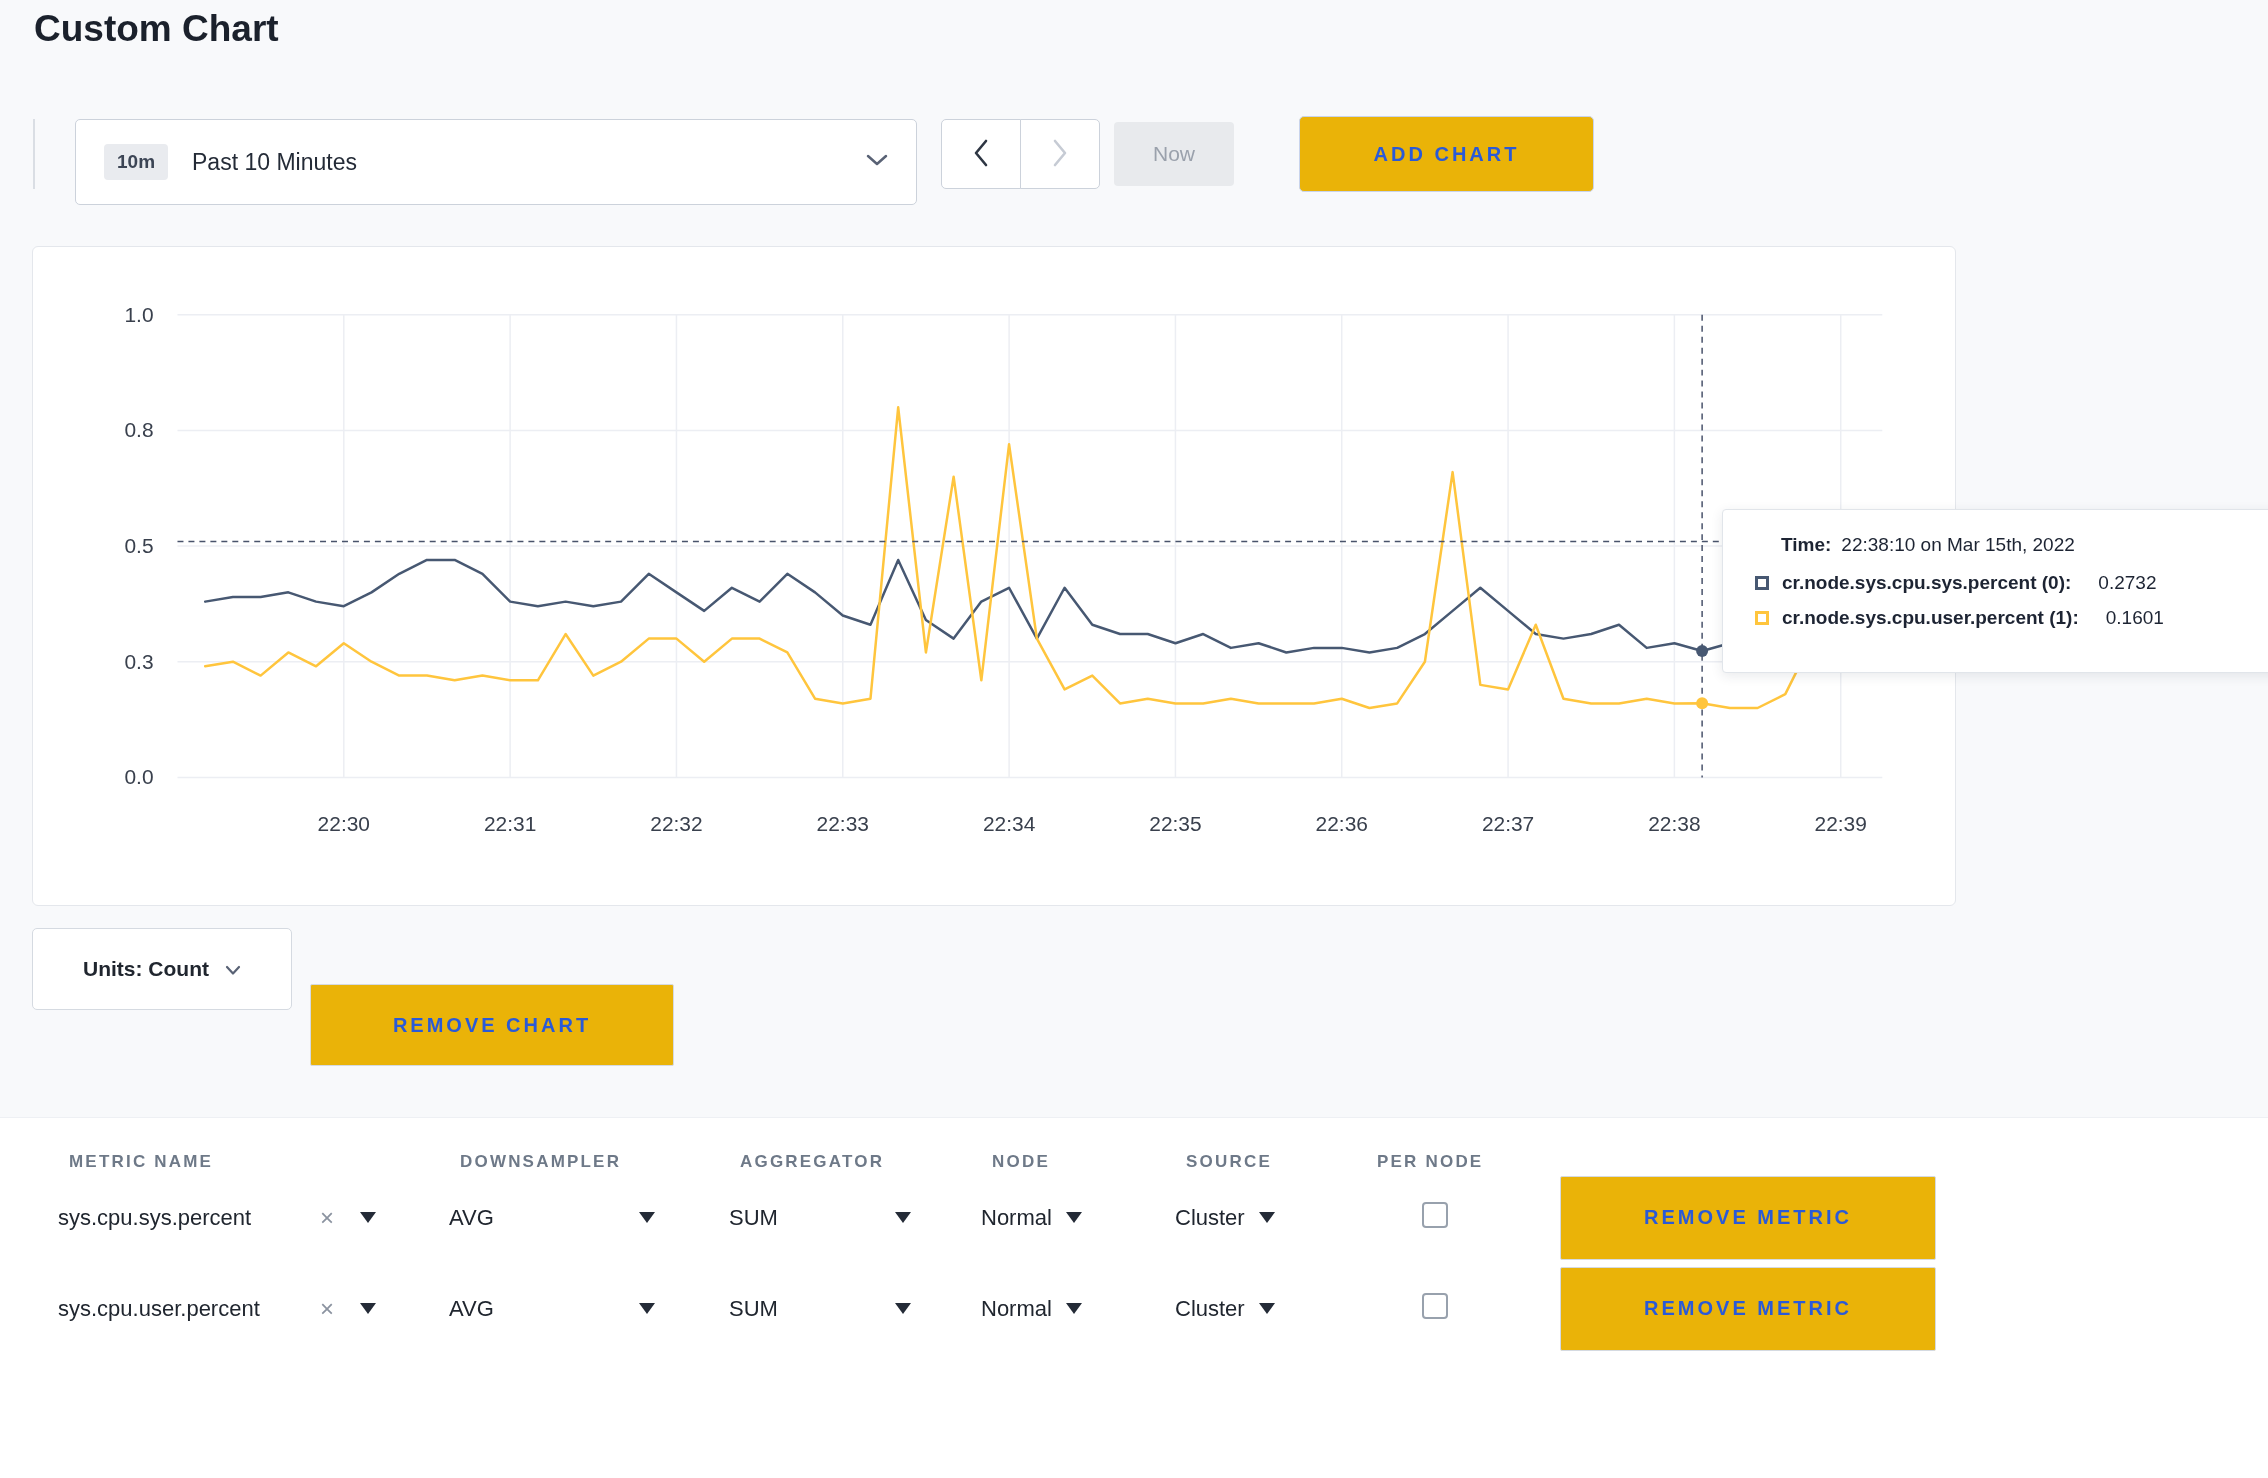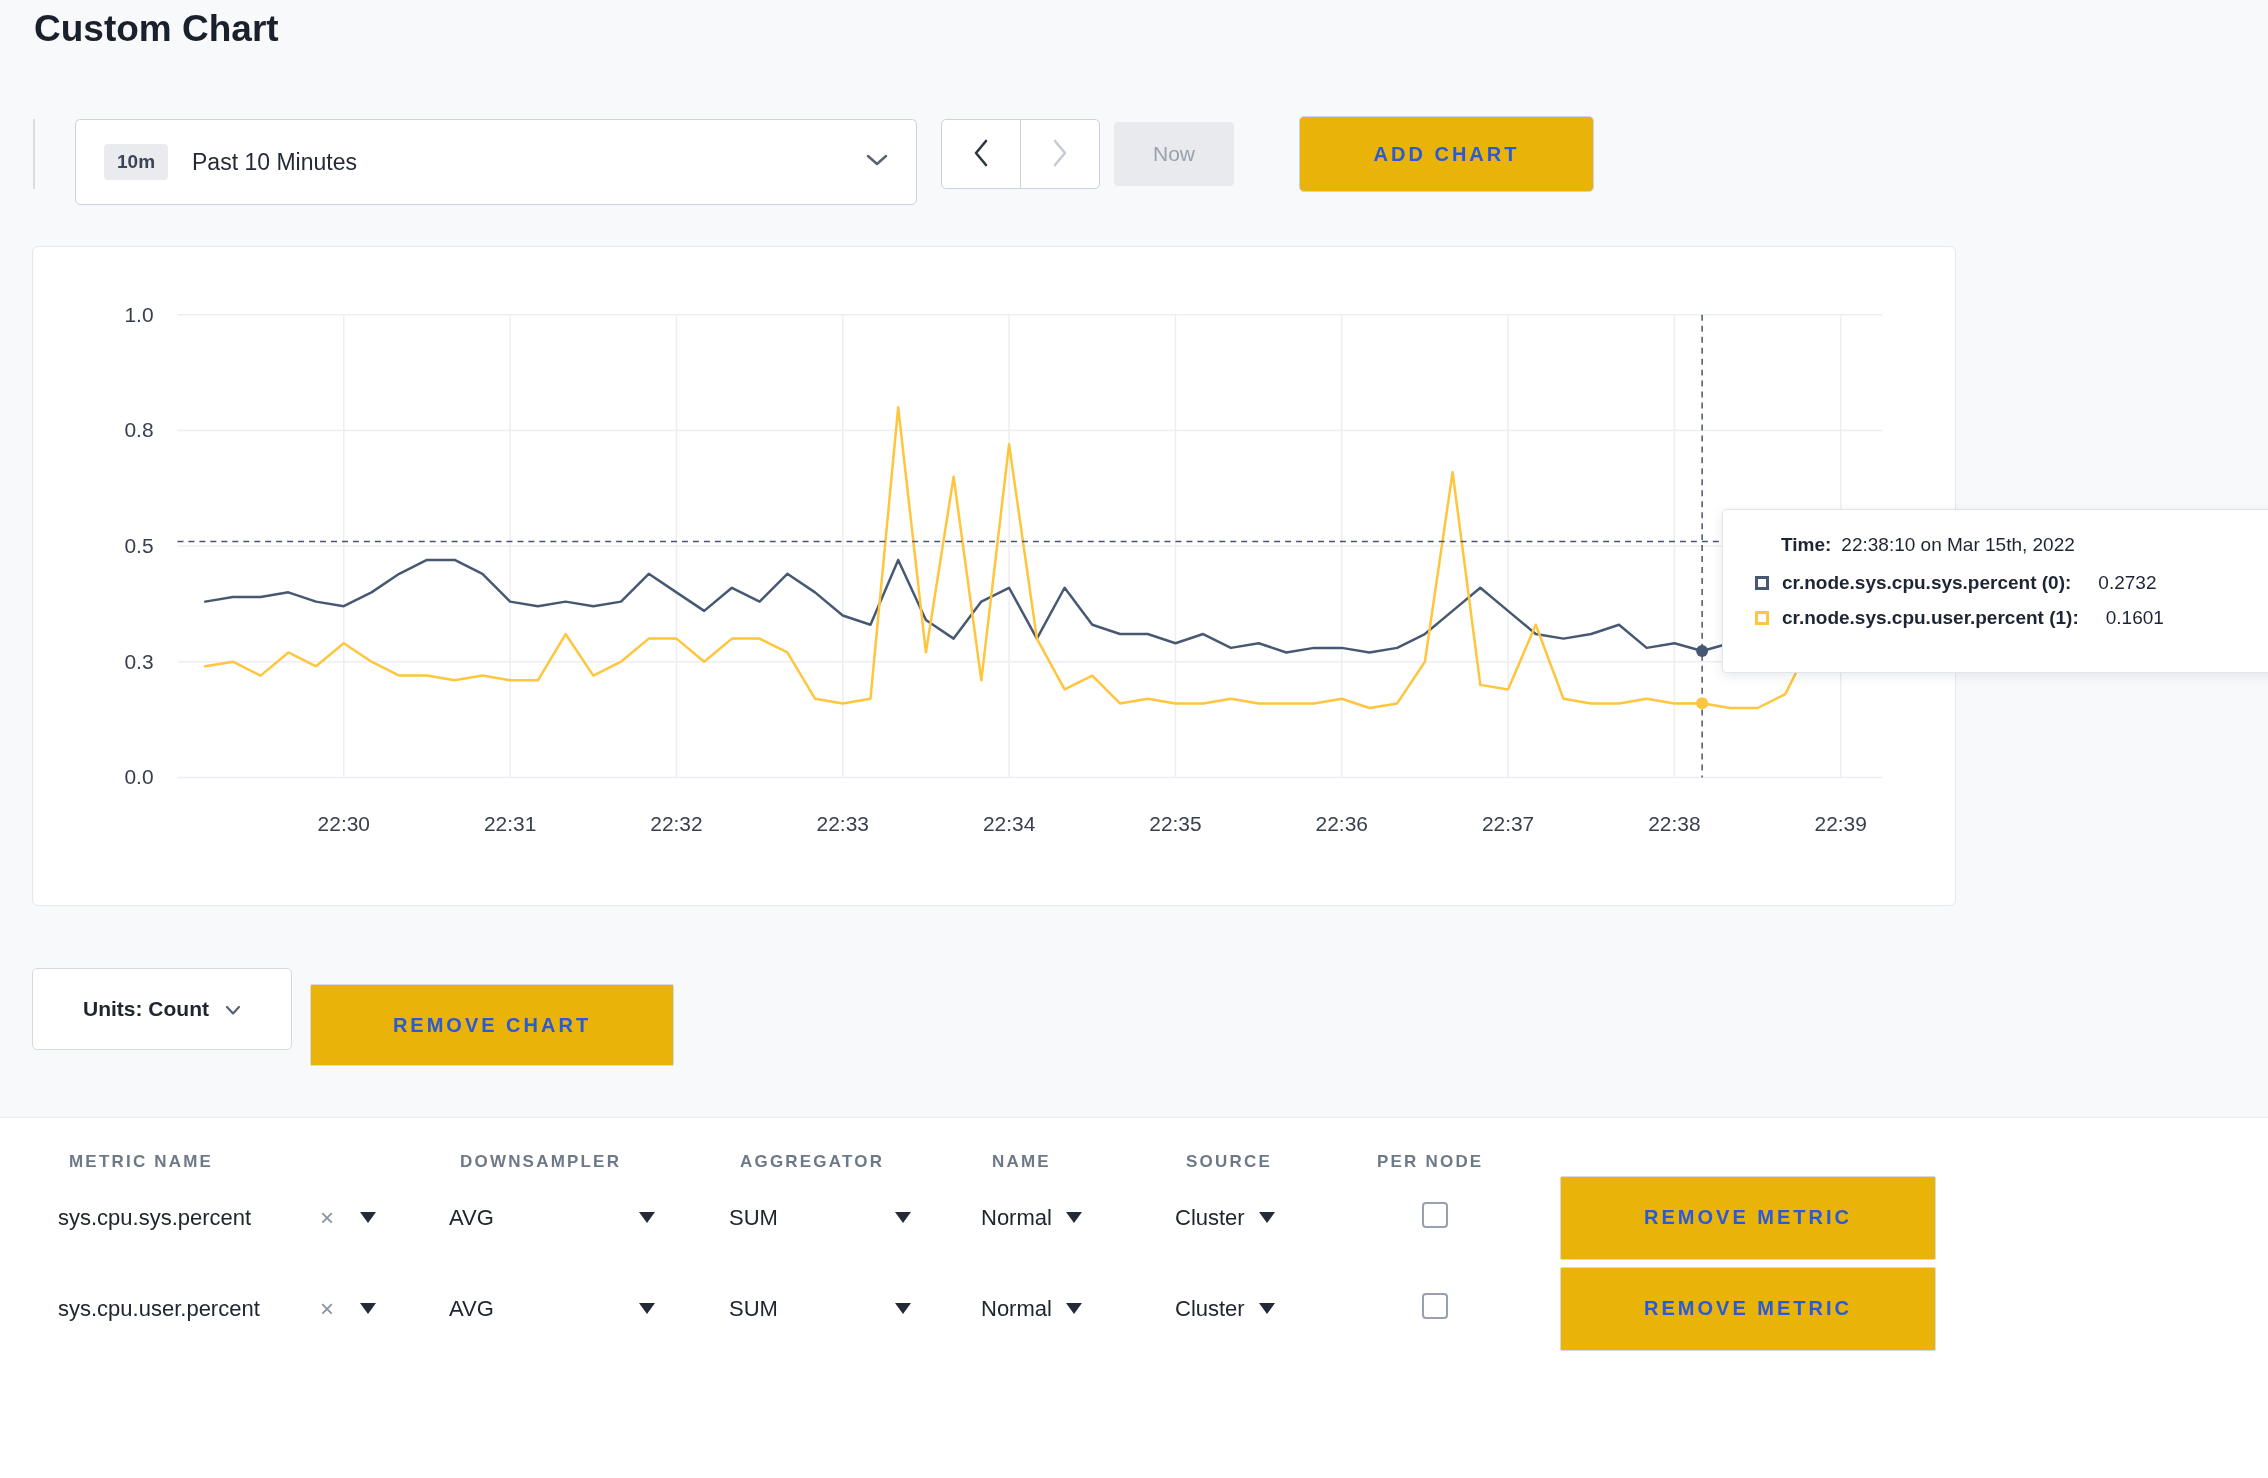--- a/index.html
+++ b/index.html
@@ -69,21 +69,21 @@
     padding:24px 24px 24px 32px; font-size:19px; color:#1d2433;
   }
   .tt-time-row { padding-left:26px; margin-bottom:16px; }
   .tt-label { font-weight:700; margin-right:10px; }
   .tt-series-row { display:flex; align-items:center; gap:13px; margin-top:13px; }
   .tt-swatch { width:14px; height:14px; border:3px solid #888; background:#fff; flex:0 0 auto; }
   .tt-value { margin-left:4px; }
 
   
   .units-button {
-    position:absolute; left:32px; top:968px; width:260px; height:82px;
+    position:absolute; left:32px; top:928px; width:260px; height:82px;
     background:#fff; border:1.5px solid #d5dae1; border-radius:5px;
     display:flex; align-items:center; justify-content:center; gap:16px;
     font-size:21px; font-weight:700; color:#20262f; font-family:inherit; cursor:pointer;
   }
   .remove-chart-button {
     position:absolute; left:310px; top:984px; width:364px; height:82px;
     border:1.5px solid #d5dae1; border-radius:2px;
   }
 
   
@@ -222,21 +222,21 @@
         </svg>
     </span>
   </button>
   <button class="btn-blue remove-chart-button">REMOVE CHART</button>
 
   <div class="metrics-band">
     <div class="metrics-header">
       <span>METRIC NAME</span>
       <span>DOWNSAMPLER</span>
       <span>AGGREGATOR</span>
-      <span>NAME</span>
+      <span>NODE</span>
       <span>SOURCE</span>
       <span>PER NODE</span>
     </div>
 
     <div class="metric-row">
       <div>
           <div class="cell-inner w-name">
         <span>sys.cpu.sys.percent</span>
         <span class="name-tail">
           <span class="clear-x">×</span>

